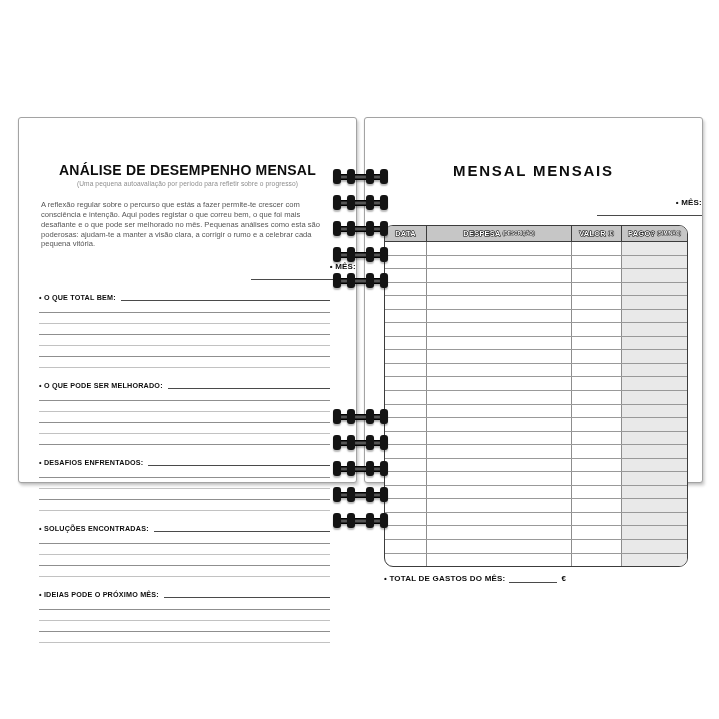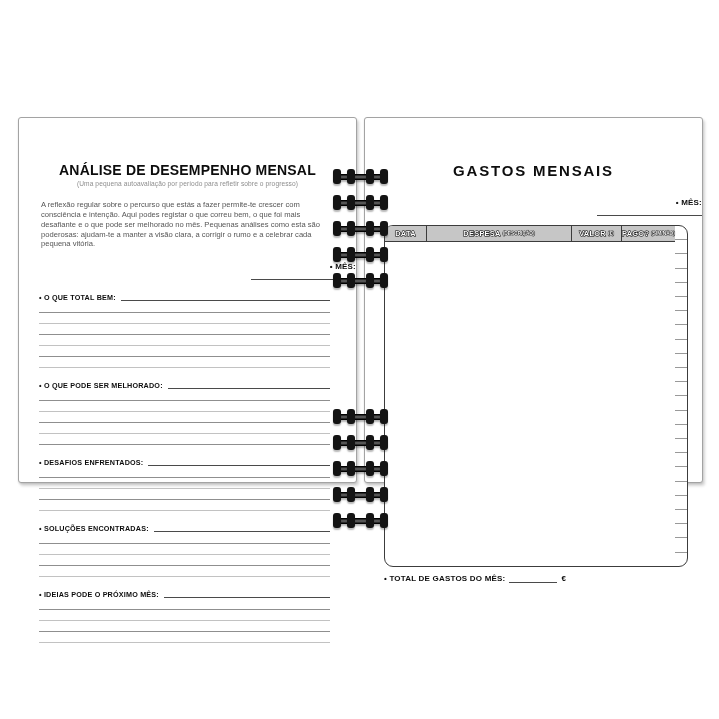--- a/index.html
+++ b/index.html
@@ -29,21 +29,21 @@
   .sec-fill{flex:1;margin-left:5px;height:1px;border-bottom:1px solid #4a4a4a;margin-bottom:1px;}
   .rule{height:10px;border-bottom:1px solid var(--rule-dark,#8f8f8f);}
   .rule.light{border-bottom-color:var(--rule-light,#c2c2c2);}
 
   
   .rp-title{margin-top:44px;text-align:center;font-weight:bold;font-size:15px;
             letter-spacing:1.8px;color:#0d0d0d;}
   .month-row.rp{margin:19px 0 0 24px;}
   .gtable{margin:9px 16px 0 19px;width:304px;height:342px;box-sizing:border-box;
           border:1.5px solid #3c3c3c;border-radius:9px;overflow:hidden;background:#fff;
-          display:flex;flex-direction:row;}
+          display:flex;flex-direction:column;}
   .g-head{display:flex;height:15px;flex:0 0 15px;background:var(--head-bg,#c6c6c6);
           border-bottom:1px solid #3c3c3c;}
   .hcell{box-sizing:border-box;border-right:1px solid #3c3c3c;display:flex;
          align-items:center;justify-content:center;gap:2px;}
   .hcell:last-child{border-right:none;}
   .cw0{width:42px;flex:0 0 42px;}
   .cw1{width:145px;flex:0 0 145px;}
   .cw2{width:50px;flex:0 0 50px;}
   .cw3{flex:1;}
   .hmain{font-size:7.4px;font-weight:bold;color:#fff;letter-spacing:.3px;
@@ -126,21 +126,21 @@
           <div class="sec-fill"></div>
         </div>
         <div class="rule"></div>
         <div class="rule light"></div>
         <div class="rule"></div>
         <div class="rule light"></div>
       </div>
   </div>
 
   <div class="page right">
-    <div class="rp-title">GASTOS MENSAIS</div>
+    <div class="rp-title">MENSAL MENSAIS</div>
     <div class="month-row rp">
       <span class="blabel">• MÊS:</span>
       <span class="mline"></span>
     </div>
     <div class="gtable">
       <div class="g-head" id="thead">
           <div class="hcell cw0">
             <span class="hmain">DATA</span>
           </div>
           <div class="hcell cw1">

